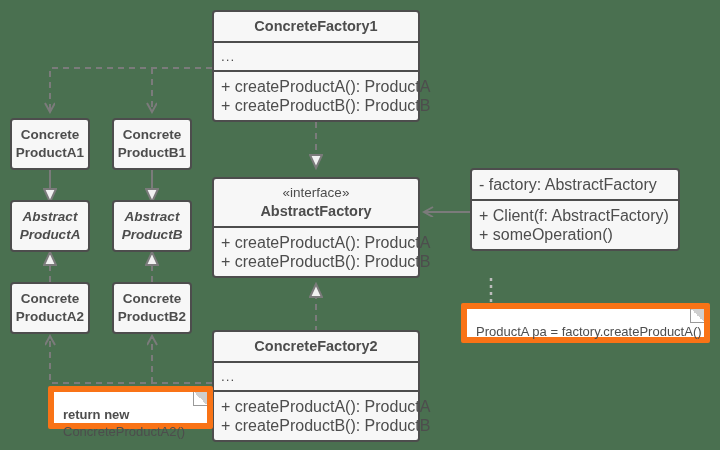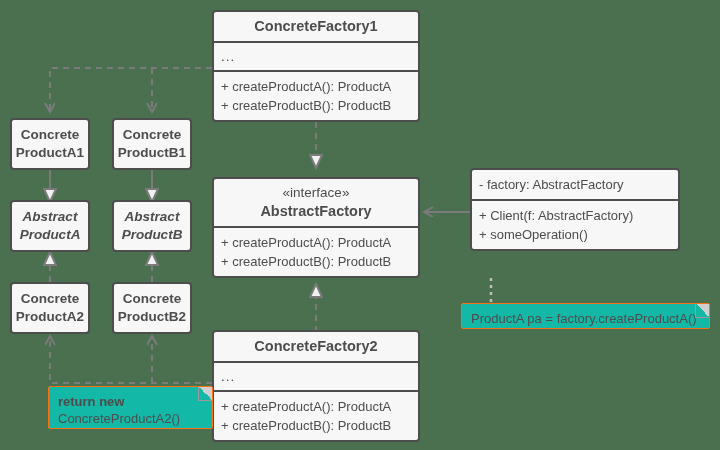--- a/index.html
+++ b/index.html
@@ -48,21 +48,21 @@
     font-size: 14.5px;
     line-height: 19px;
   }
   .c-stereo {
     text-align: center;
     font-weight: normal;
     font-size: 13.5px;
     line-height: 18px;
   }
   .c-line {
-    font-size: 13px;
+    font-size: 16px;
     line-height: 19px;
     white-space: nowrap;
   }
   .c-dots {
     font-size: 13.5px;
     line-height: 17px;
     letter-spacing: 1px;
   }
   .small-box {
     text-align: center;
@@ -73,27 +73,27 @@
     flex-direction: column;
     align-items: center;
     justify-content: center;
     padding: 4px 2px;
   }
   .small-box.abstract {
     font-style: italic;
   }
   .note {
     position: absolute;
-    background: #14b8a6;
-    border: 1px solid #f97316;
+    background: #ffffff;
+    border: 6px solid #f97316;
     border-radius: 2px;
     color: #4d4d4d;
     box-sizing: border-box;
     z-index: 3;
-    padding: 6px 9px;
+    padding: 14px 9px;
     font-size: 13px;
     line-height: 17px;
   }
   .note .fold {
     position: absolute;
     top: 0;
     right: 0;
     width: 13px;
     height: 13px;
     background: linear-gradient(225deg, #cfcfcf 0 50%, transparent 50% 100%);

